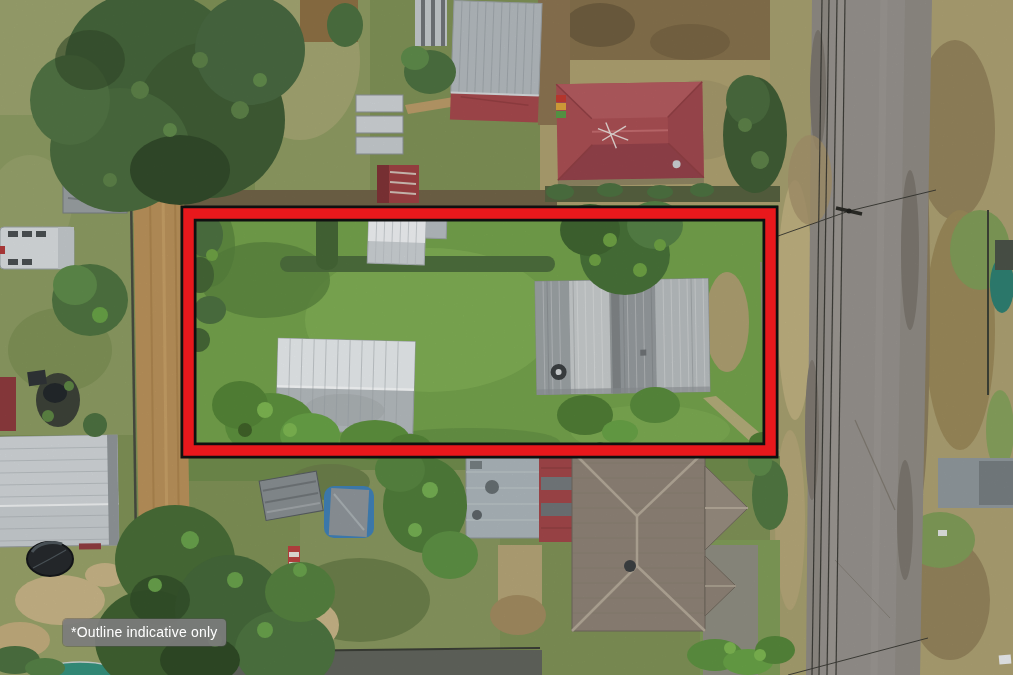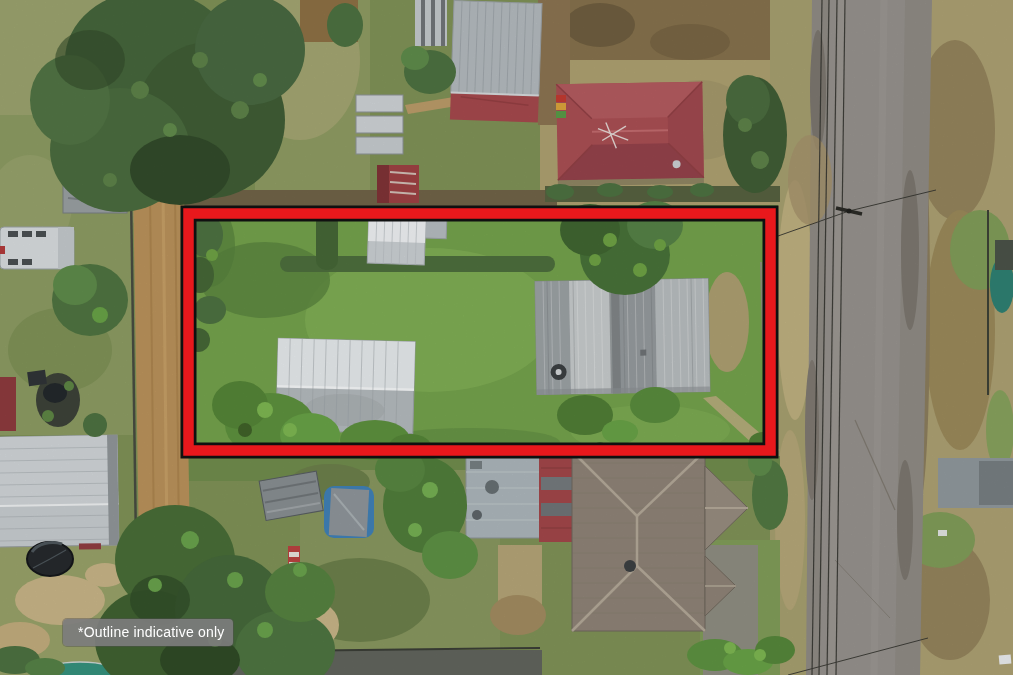--- a/index.html
+++ b/index.html
@@ -1,21 +1,21 @@
 <!DOCTYPE html>
 <html><head>
 <meta charset="utf-8">
 <style>
   html,body{margin:0;padding:0;background:#1b1b1b;}
   .stage{position:relative;width:1013px;height:675px;overflow:hidden;
          font-family:"Liberation Sans",sans-serif;background:#7e9156;}
   .stage svg{position:absolute;left:0;top:0;display:block;}
   .disclaimer{position:absolute;left:63px;top:619px;
     background:rgba(124,124,124,.93);color:#fff;font-size:14px;line-height:1;
-    padding:6px 9px 7px 15px;border-radius:4px;letter-spacing:.2px;
+    padding:6px 9px 7px 8px;border-radius:4px;letter-spacing:.2px;
     box-shadow:0 0 0 1px rgba(80,80,80,.45);white-space:nowrap;}
 </style>
 </head>
 <body>
 
 <div class="stage">
 <svg width="1013" height="675" viewBox="0 0 1013 675">
   <defs>
     <filter id="noise">
           <feTurbulence type="fractalNoise" baseFrequency="0.9" numOctaves="2" result="n"></feTurbulence>

